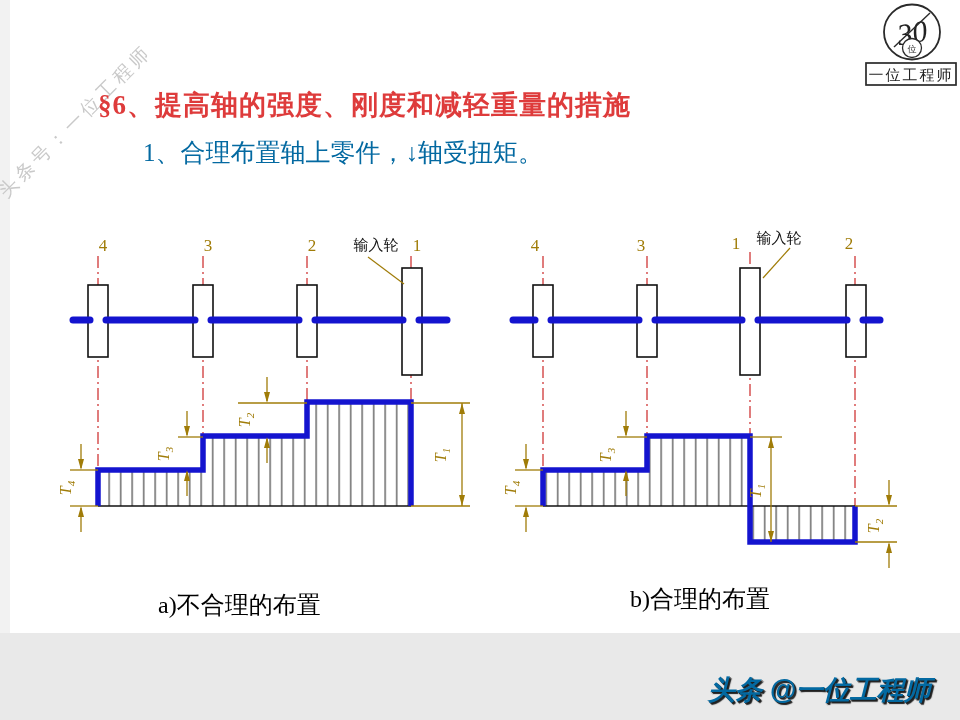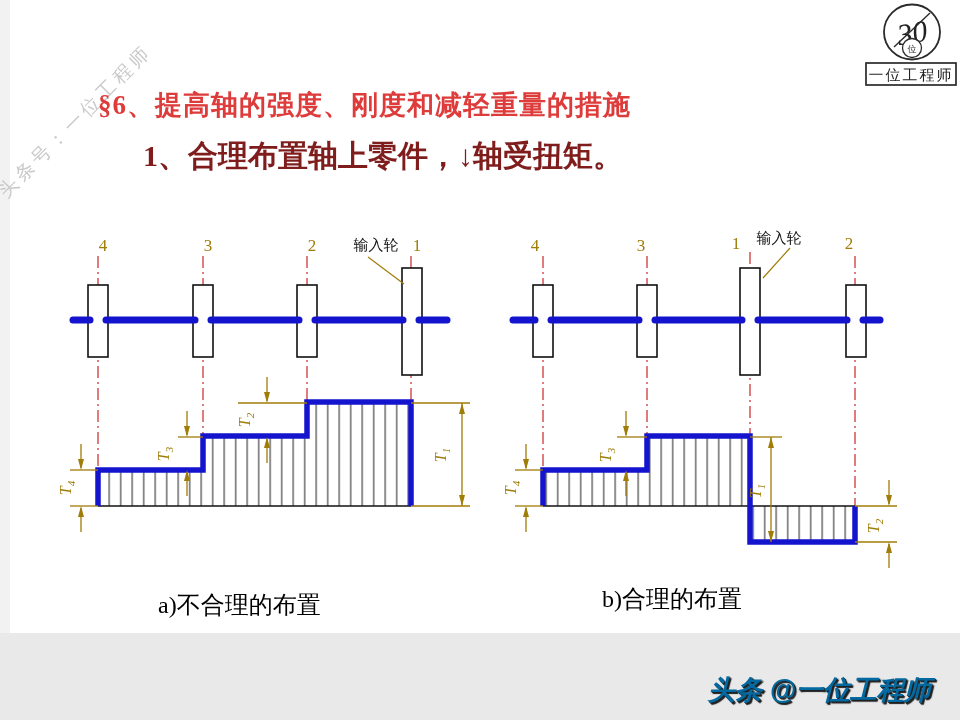--- a/index.html
+++ b/index.html
@@ -4,24 +4,24 @@
 <style>
   html,body{margin:0;padding:0;background:#fff;}
   .slide{position:relative;width:960px;height:720px;background:#ffffff;overflow:hidden;
          font-family:"Liberation Serif",serif;}
   .left-strip{position:absolute;left:0;top:0;width:10px;height:633px;background:#f2f2f2;}
   .footer-band{position:absolute;left:0;top:633px;width:960px;height:87px;background:#e9e9e9;}
   .watermark{position:absolute;left:-6px;top:160px;transform:rotate(-45deg);transform-origin:30px 14px;
              color:#c9c9c9;font-size:19px;letter-spacing:4px;white-space:nowrap;}
   .title{position:absolute;left:98px;top:87px;font-size:27px;font-weight:bold;color:#de3b3b;
          letter-spacing:1px;white-space:nowrap;}
-  .subtitle{position:absolute;left:143px;top:136px;font-size:30px;color:#7f1d1d;white-space:nowrap;font-weight:bold;}
+  .subtitle{position:absolute;left:143px;top:136px;font-size:25px;color:#0369a1;white-space:nowrap;}
   .caption{position:absolute;font-size:24px;color:#000000;white-space:nowrap;}
   .caption-a{left:158px;top:589px;}
-  .caption-b{left:602px;top:583px;}
+  .caption-b{left:630px;top:583px;}
   .footer-credit{position:absolute;left:708px;top:672px;font-size:27px;font-weight:bold;color:#0369a1;
                  font-family:"Liberation Sans",sans-serif;
                  text-shadow:2px 2px 1px #1f1f1f, 1px 1px 0 #333;font-style:italic;}
   .diagrams{position:absolute;left:0;top:0;}
   .logo{position:absolute;left:862px;top:2px;}
   svg text{user-select:none;}
   .num{font-size:17px;fill:#a07c08;}
   .inlab{font-size:15px;fill:#111;}
   .dimlab{font-size:16px;font-style:italic;fill:#a07c08;}
   .logo-name{font-size:15px;fill:#222;letter-spacing:2px;}

